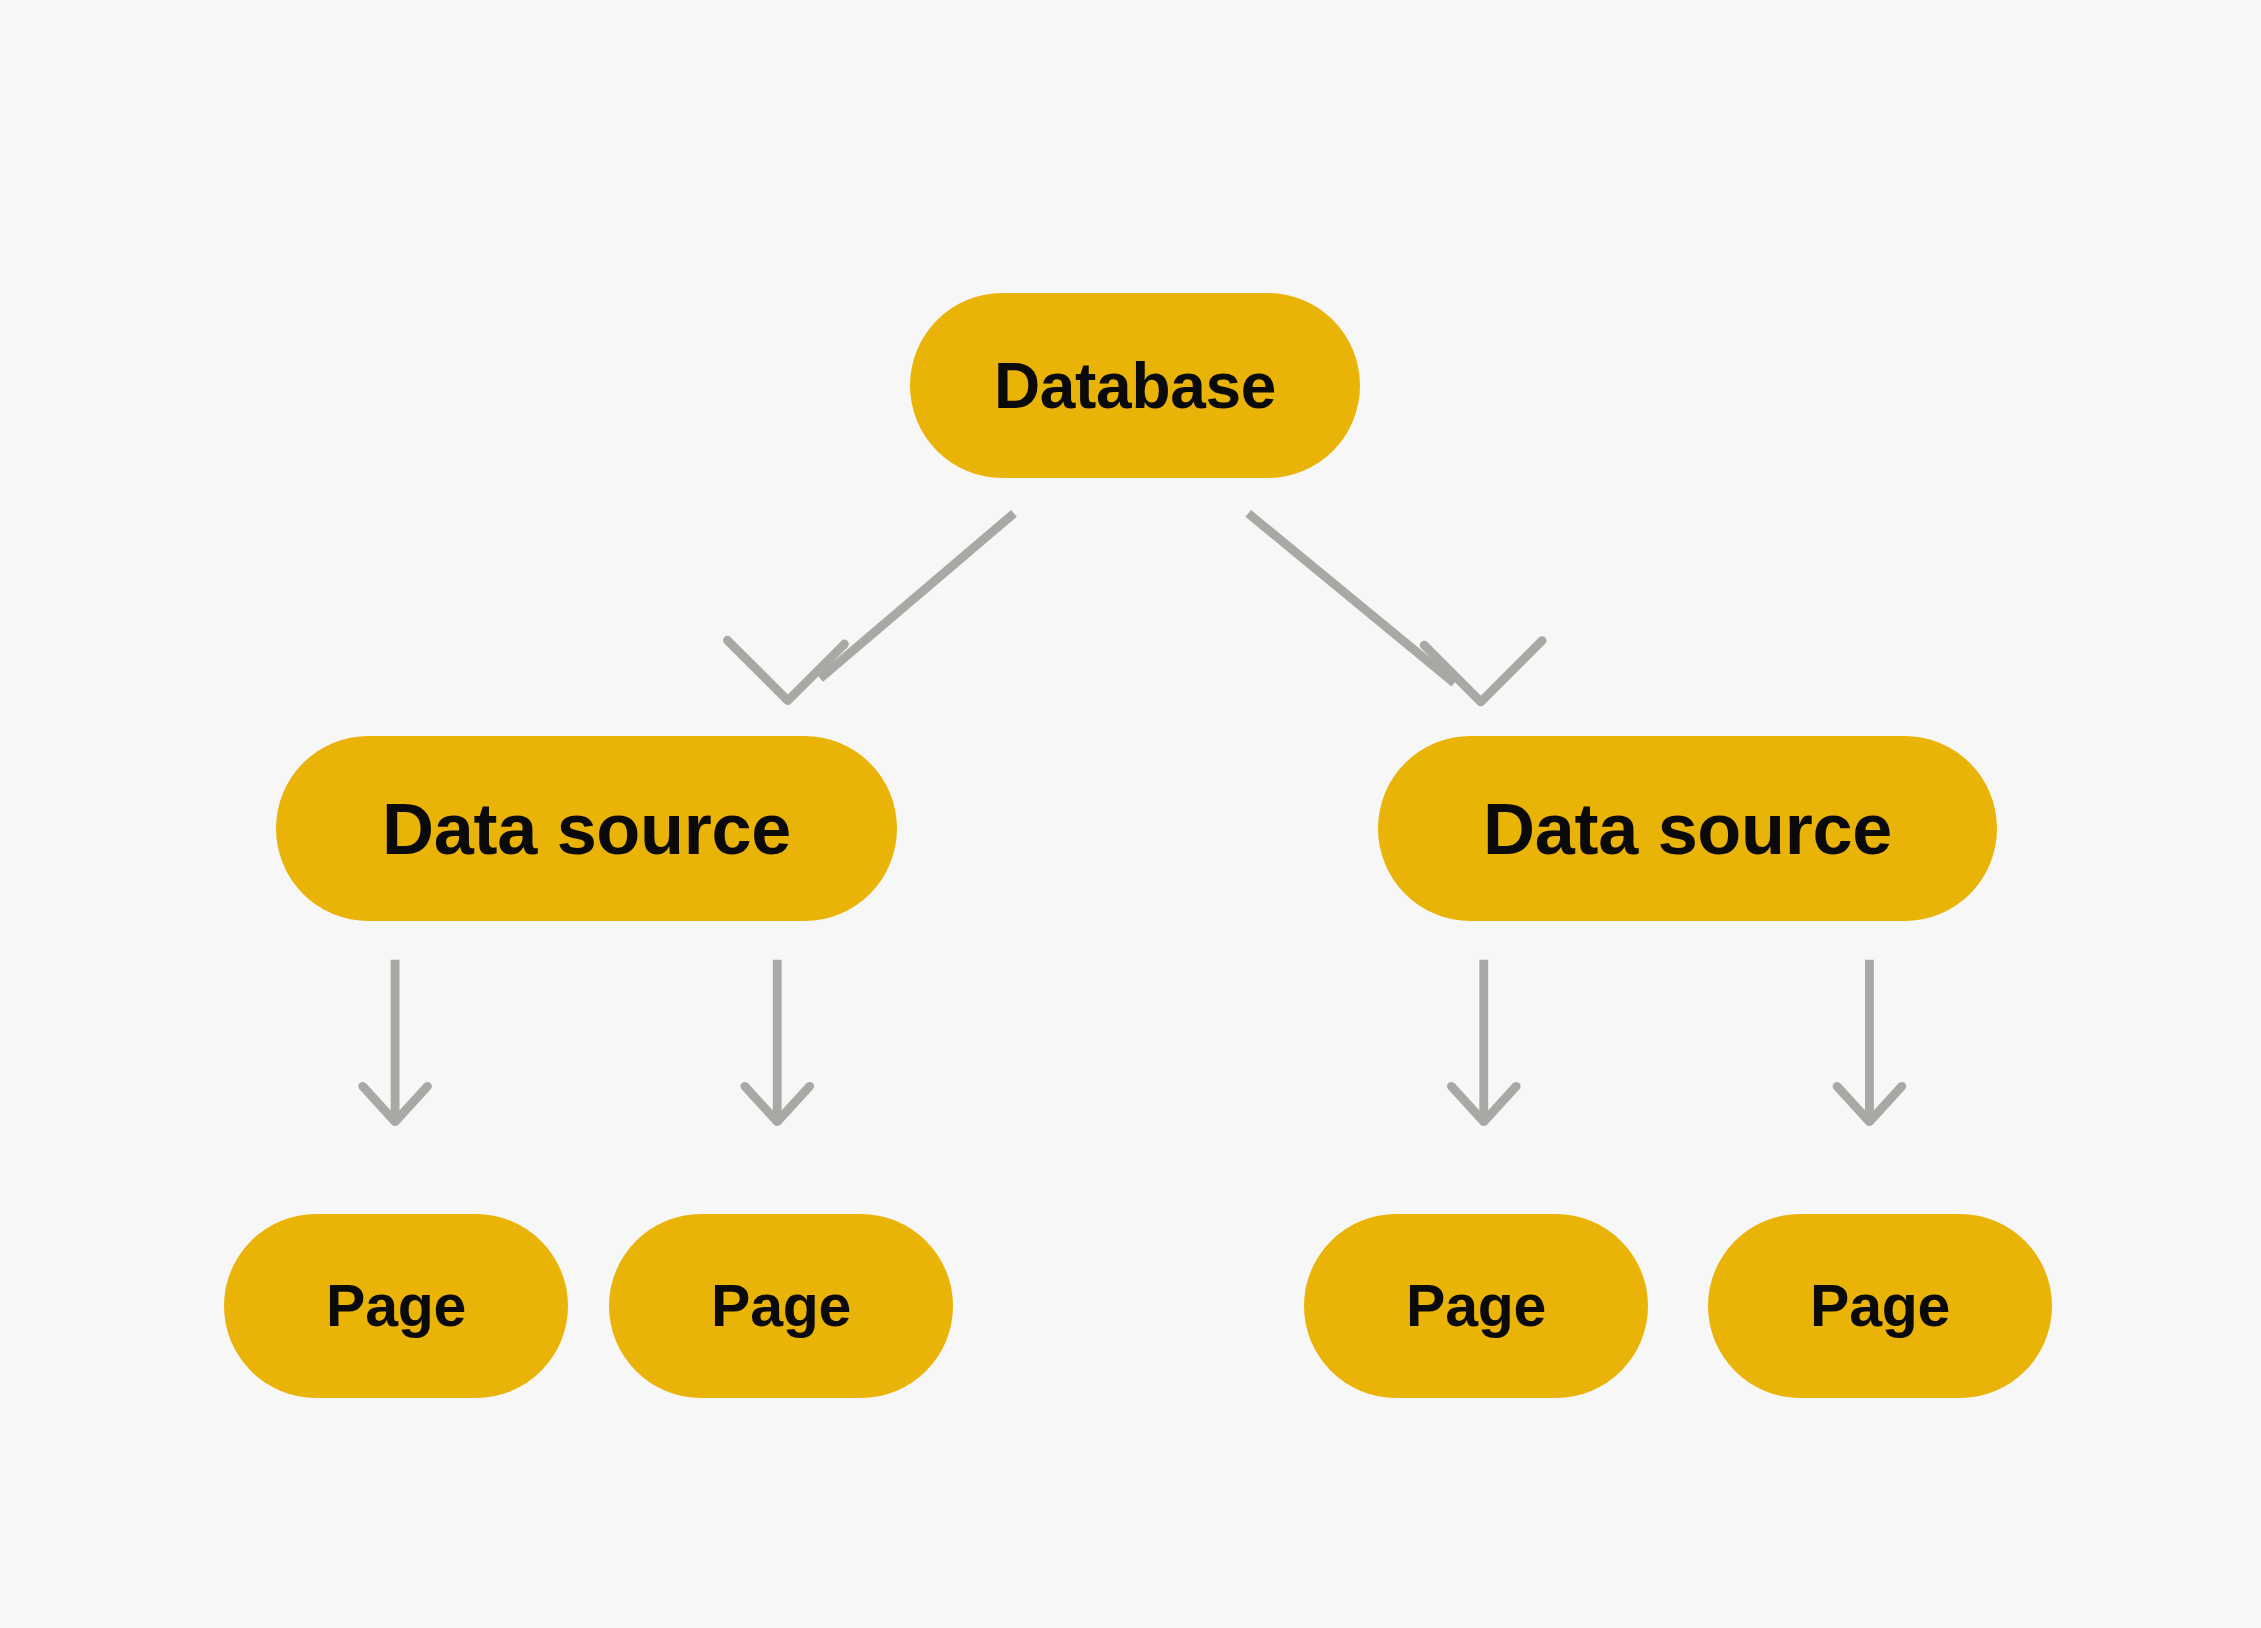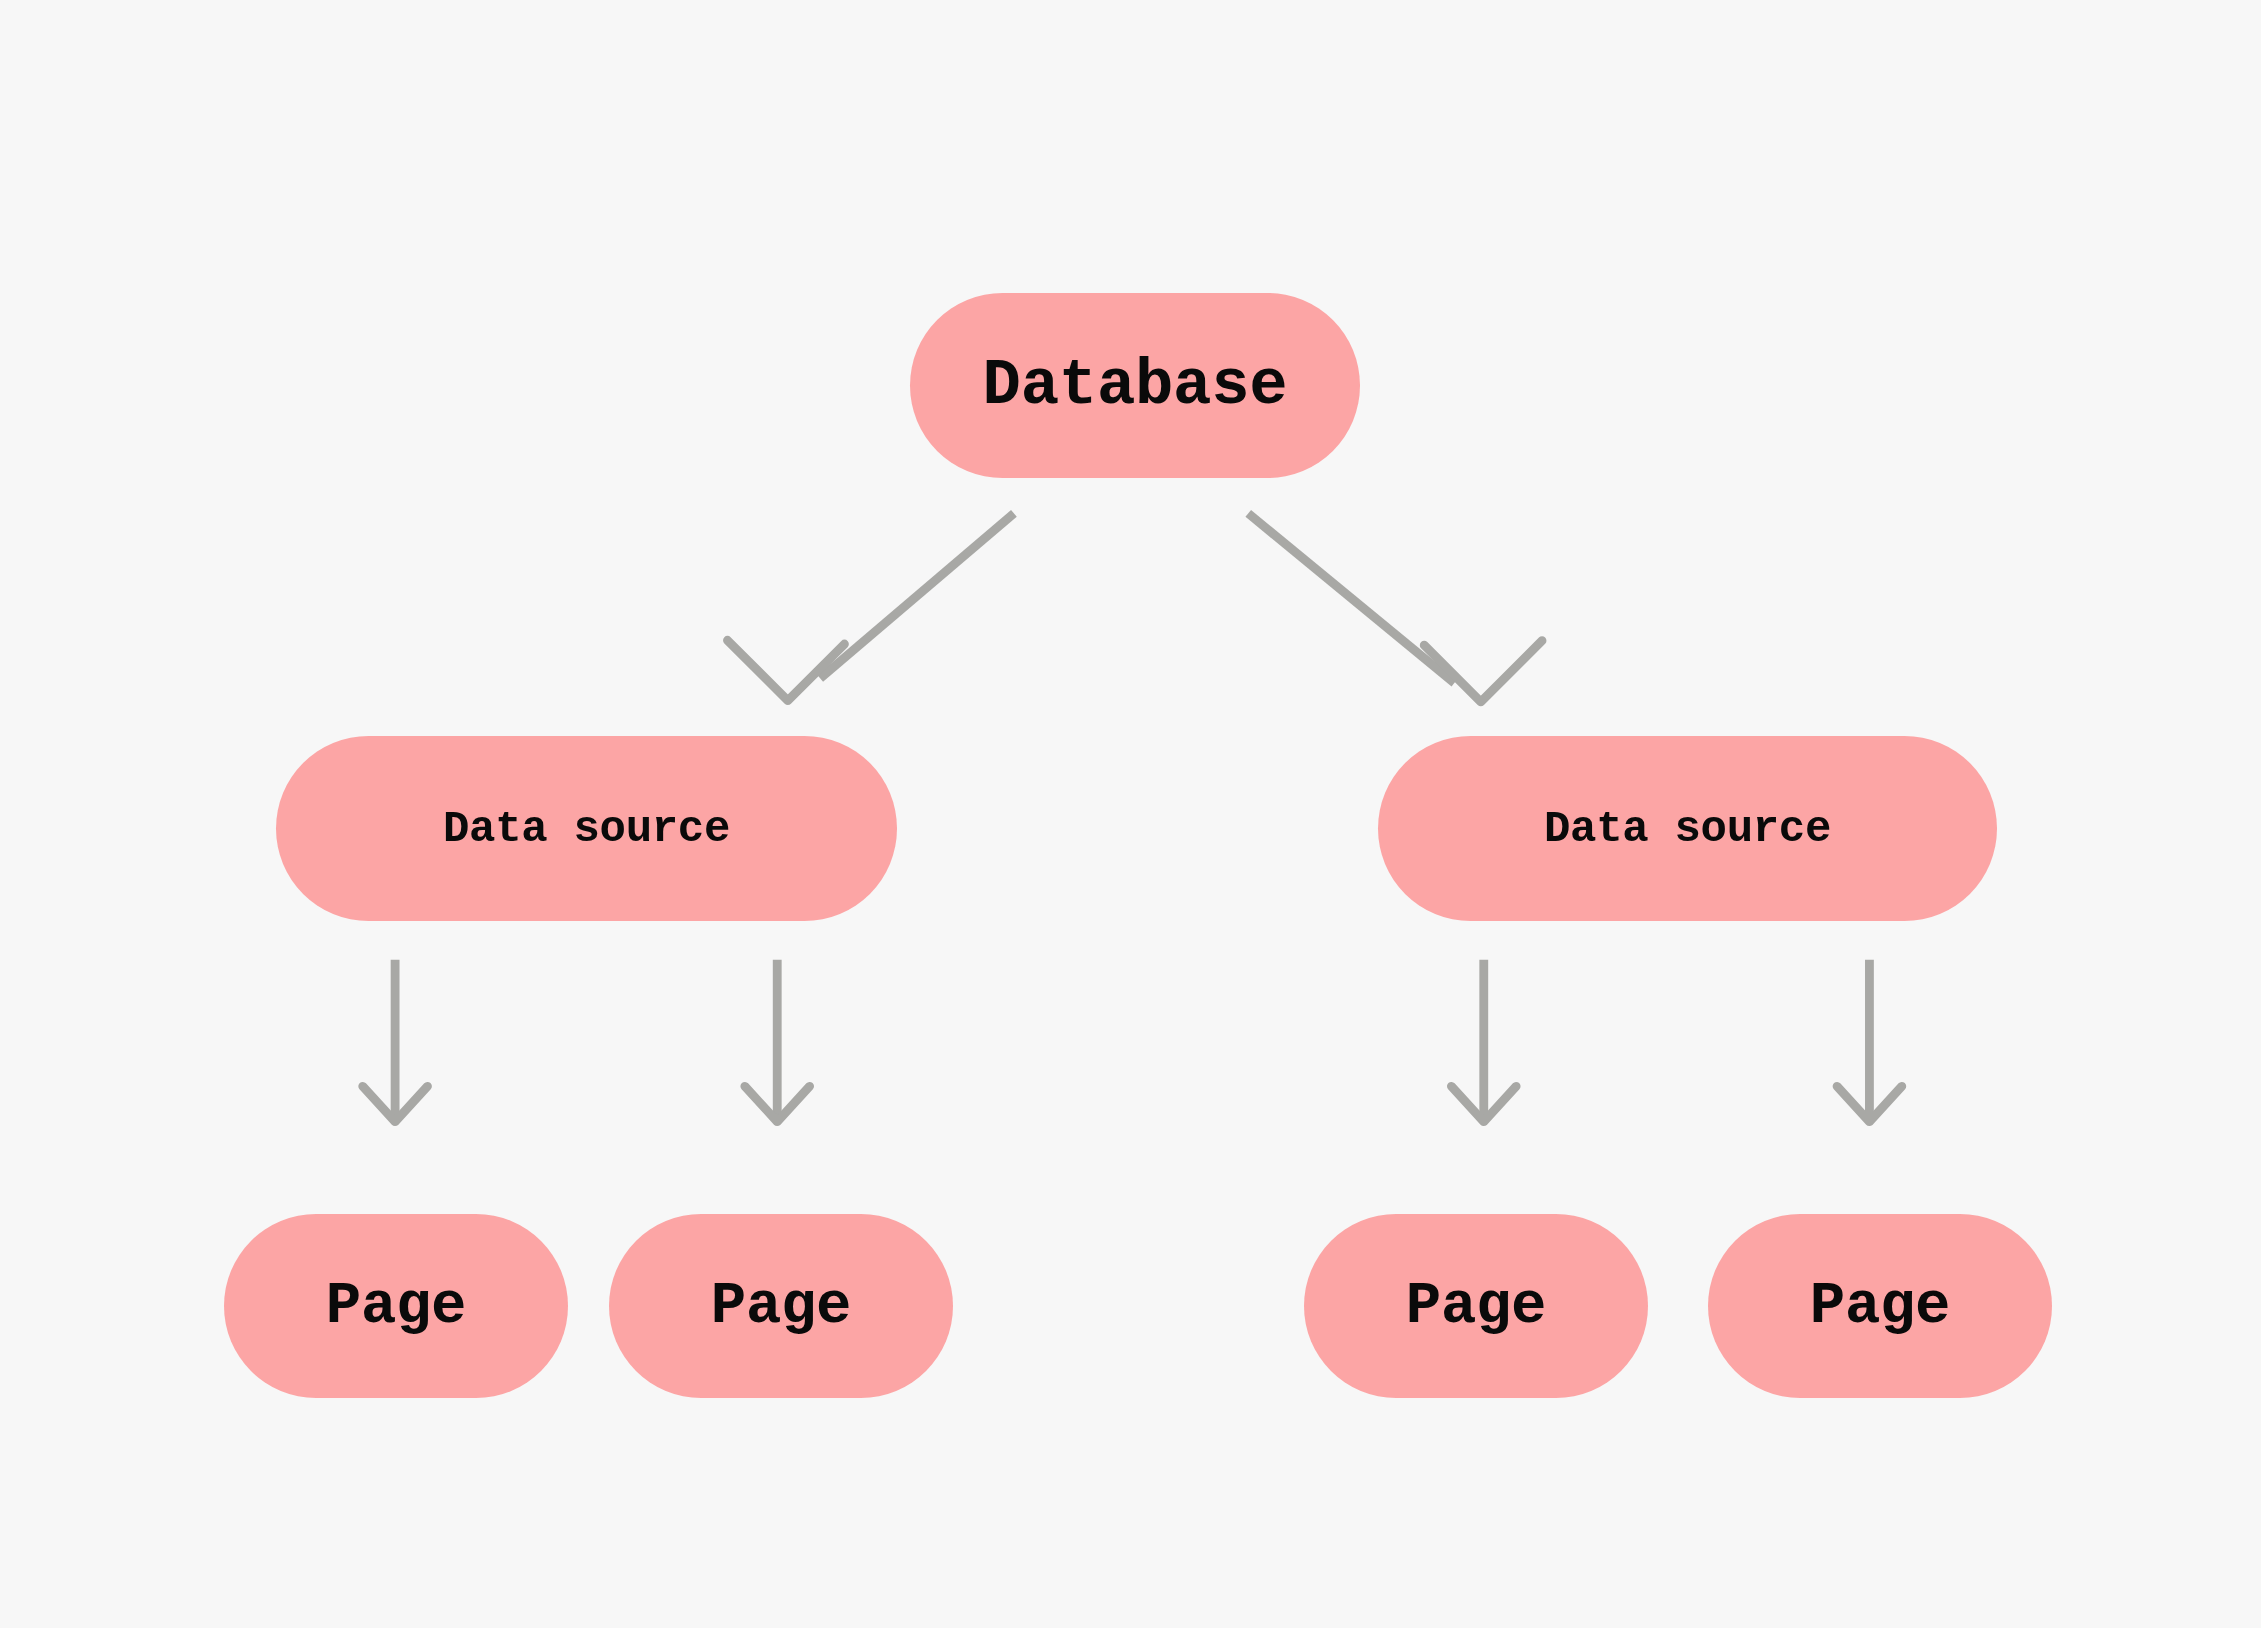--- a/index.html
+++ b/index.html
@@ -22,27 +22,26 @@
   #edge-layer {
     position: absolute;
     left: 0;
     top: 0;
     width: 2261px;
     height: 1628px;
     pointer-events: none;
   }
   .node {
     position: absolute;
-    background: #fca5a5;
+    background: #eab308;
     border-radius: 5888px;
     display: flex;
     align-items: center;
     justify-content: center;
     box-sizing: border-box;
-    font-family: Liberation Mono, monospace;
   }
   .node-label {
     color: #0a0a0a;
     font-weight: 700;
     letter-spacing: -0.3px;
     white-space: nowrap;
     line-height: 1;
   }
   
   #node-database {
@@ -53,21 +52,21 @@
   }
   #node-database .node-label { font-size: 64px; }
 
   
   .node-datasource {
     top: 736px;
     height: 185px;
   }
   #node-datasource-left  { left: 276px;  width: 621px; }
   #node-datasource-right { left: 1378px; width: 619px; }
-  .node-datasource .node-label { font-size: 44px; }
+  .node-datasource .node-label { font-size: 72px; }
 
   
   .node-page {
     top: 1214px;
     height: 184px;
   }
   #node-page-1 { left: 224px;  width: 344px; }
   #node-page-2 { left: 609px; width: 344px; }
   #node-page-3 { left: 1304px; width: 344px; }
   #node-page-4 { left: 1708px; width: 344px; }

